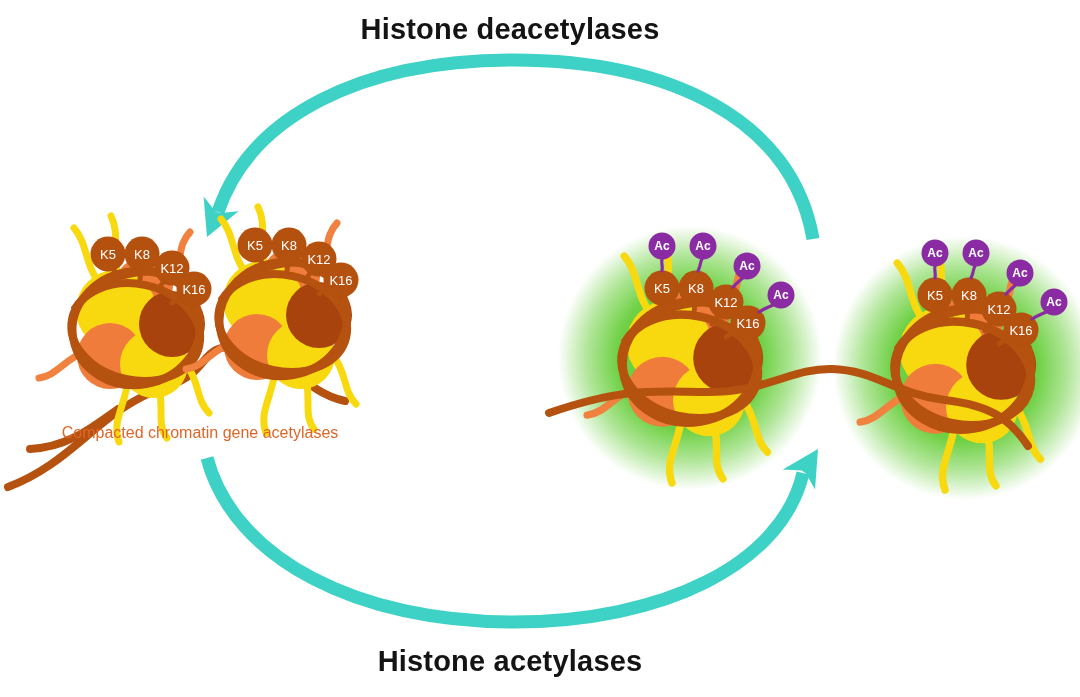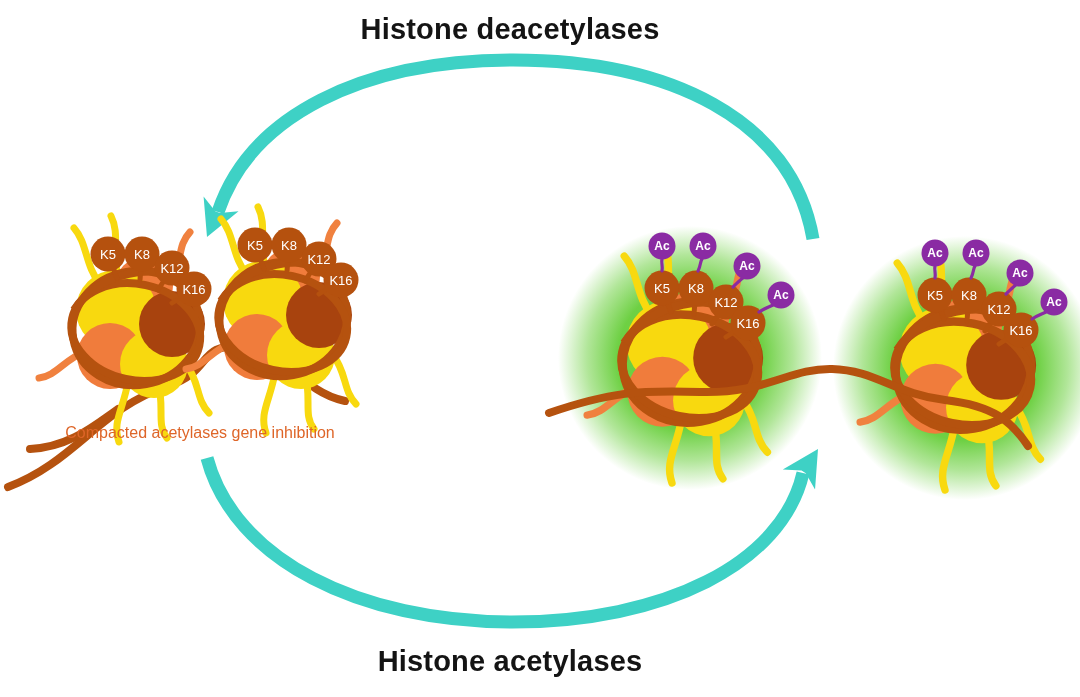--- a/index.html
+++ b/index.html
@@ -223,14 +223,14 @@
         <g class="ac" transform="translate(33,-28)">
           <circle r="13.5"></circle>
             <text dy="4">Ac</text>
         </g>
       </g>
     </g>
   </svg>
 
   <div class="title top">Histone deacetylases</div>
   <div class="title bottom">Histone acetylases</div>
-  <div class="caption">Compacted acetylases gene inhibition</div>
+  <div class="caption">Compacted chromatin gene acetylases</div>
 </div>
 
 </body></html>

